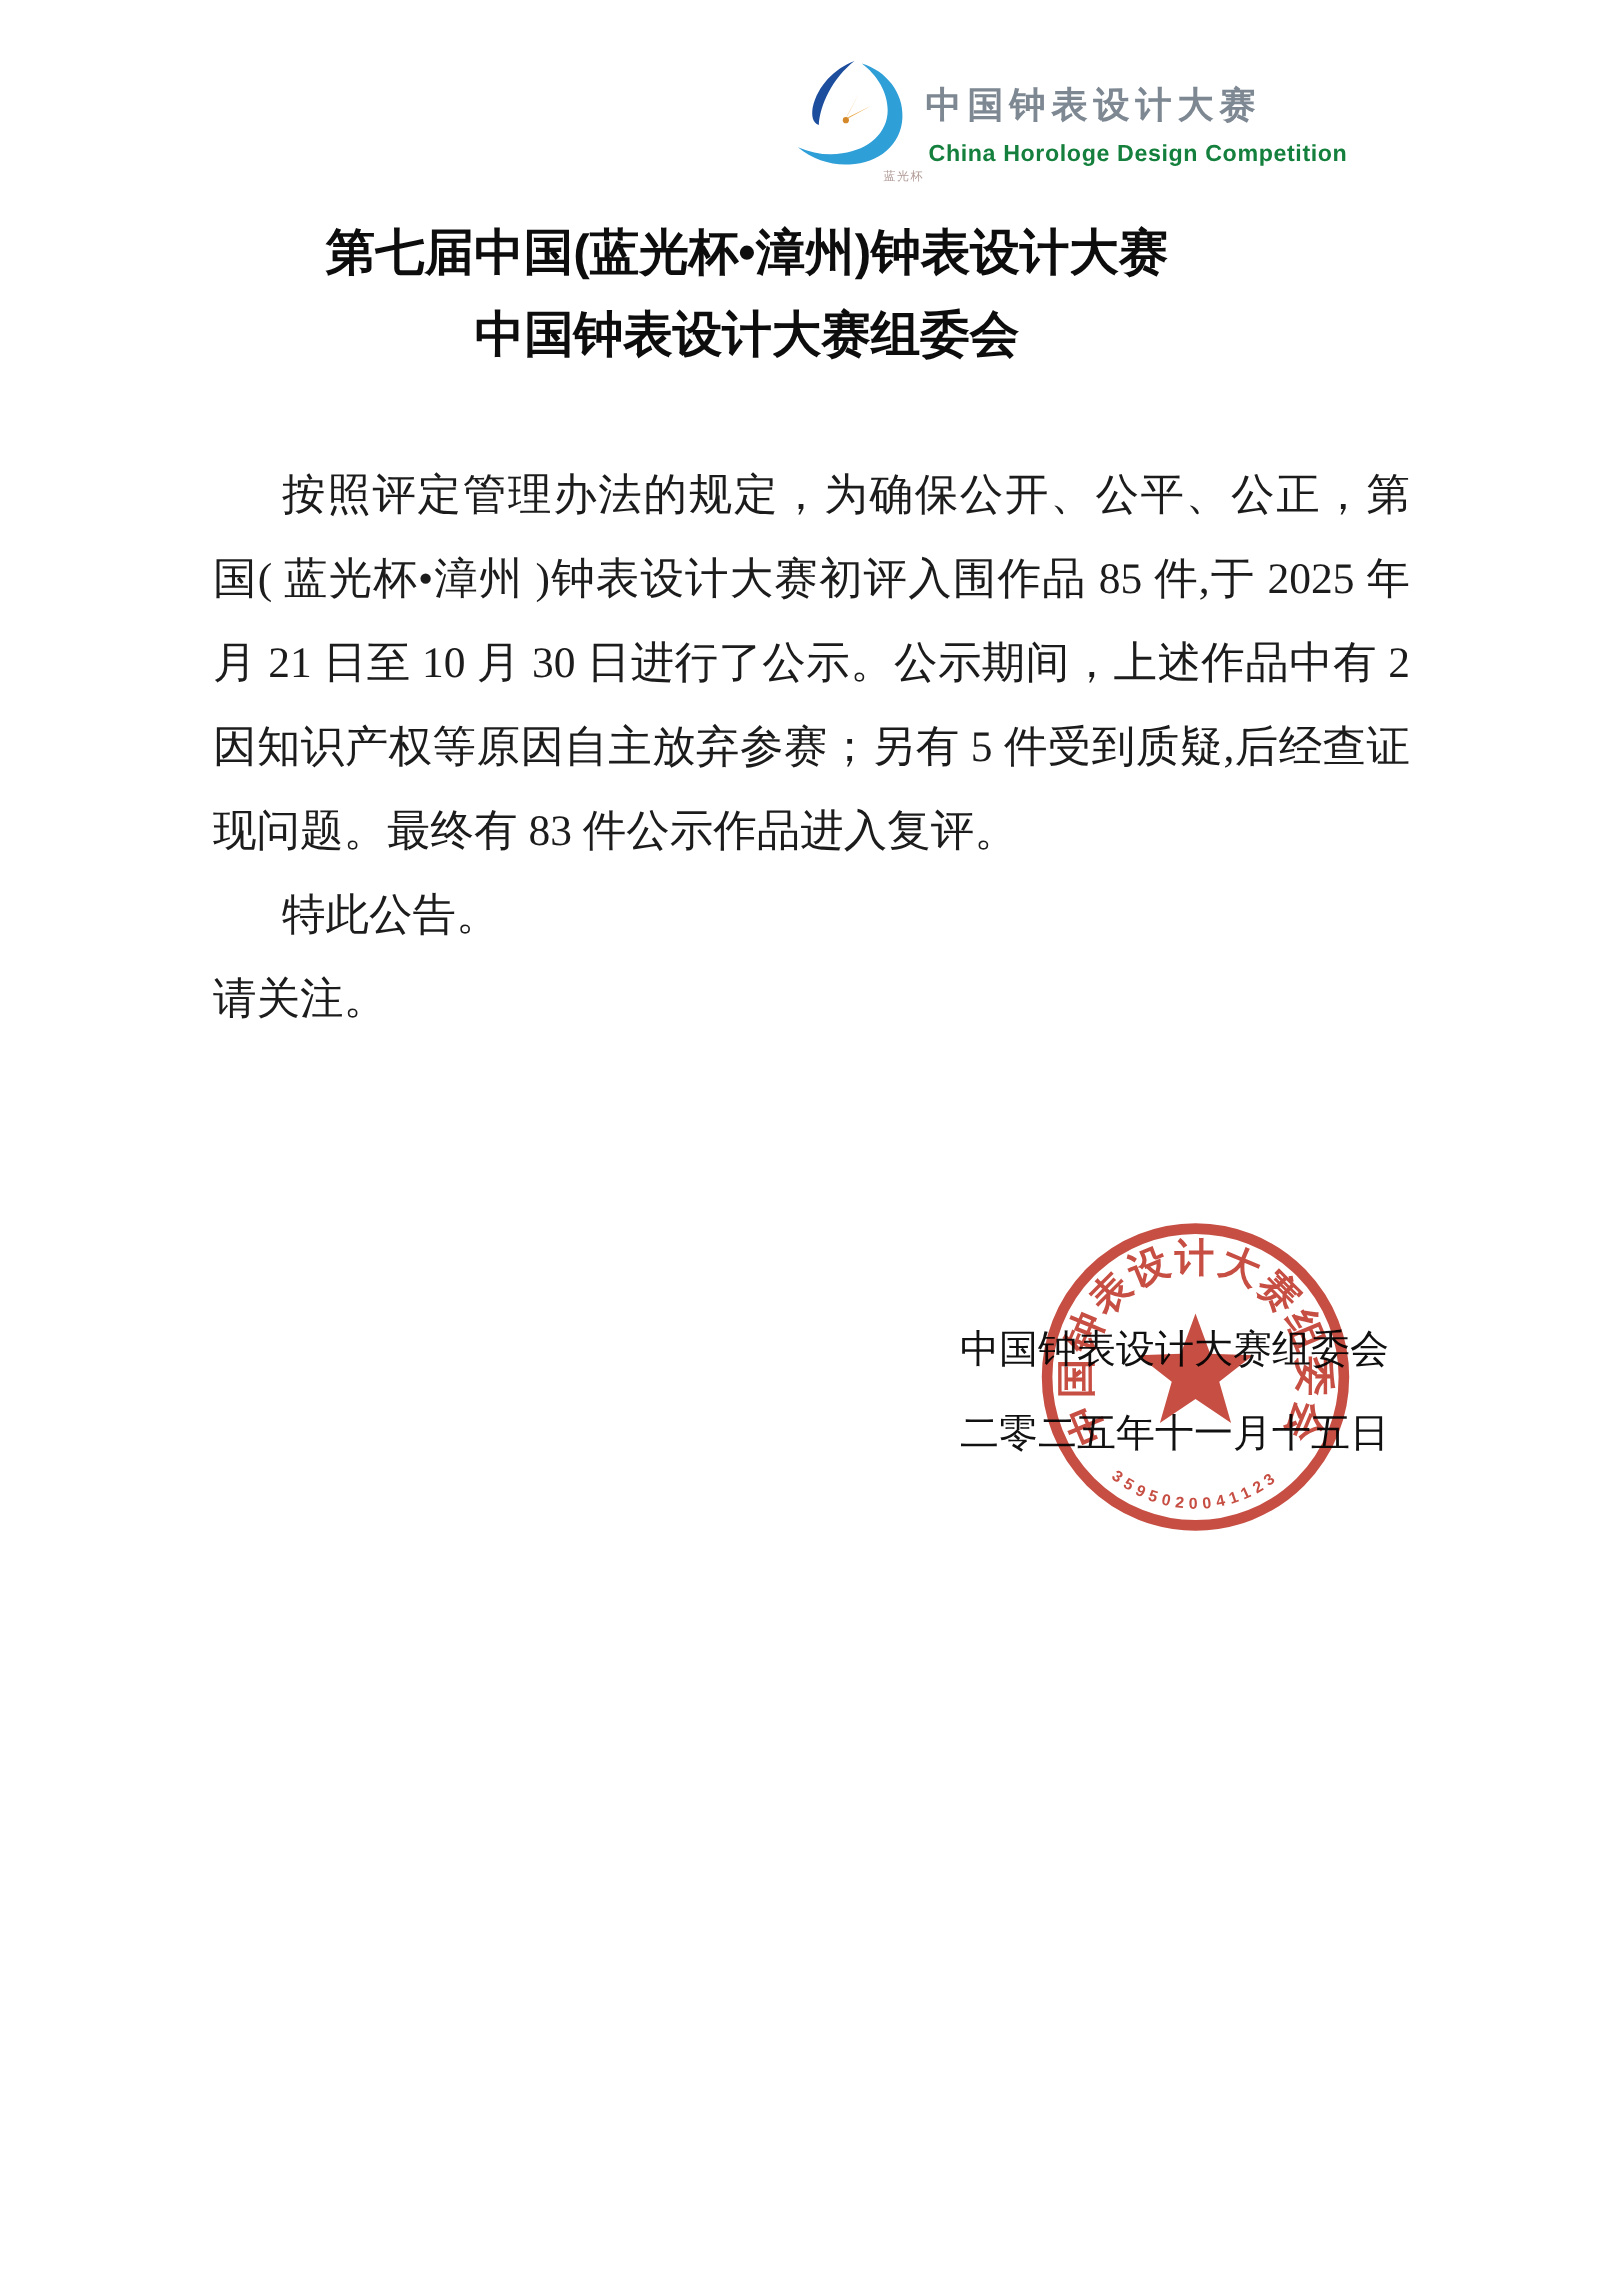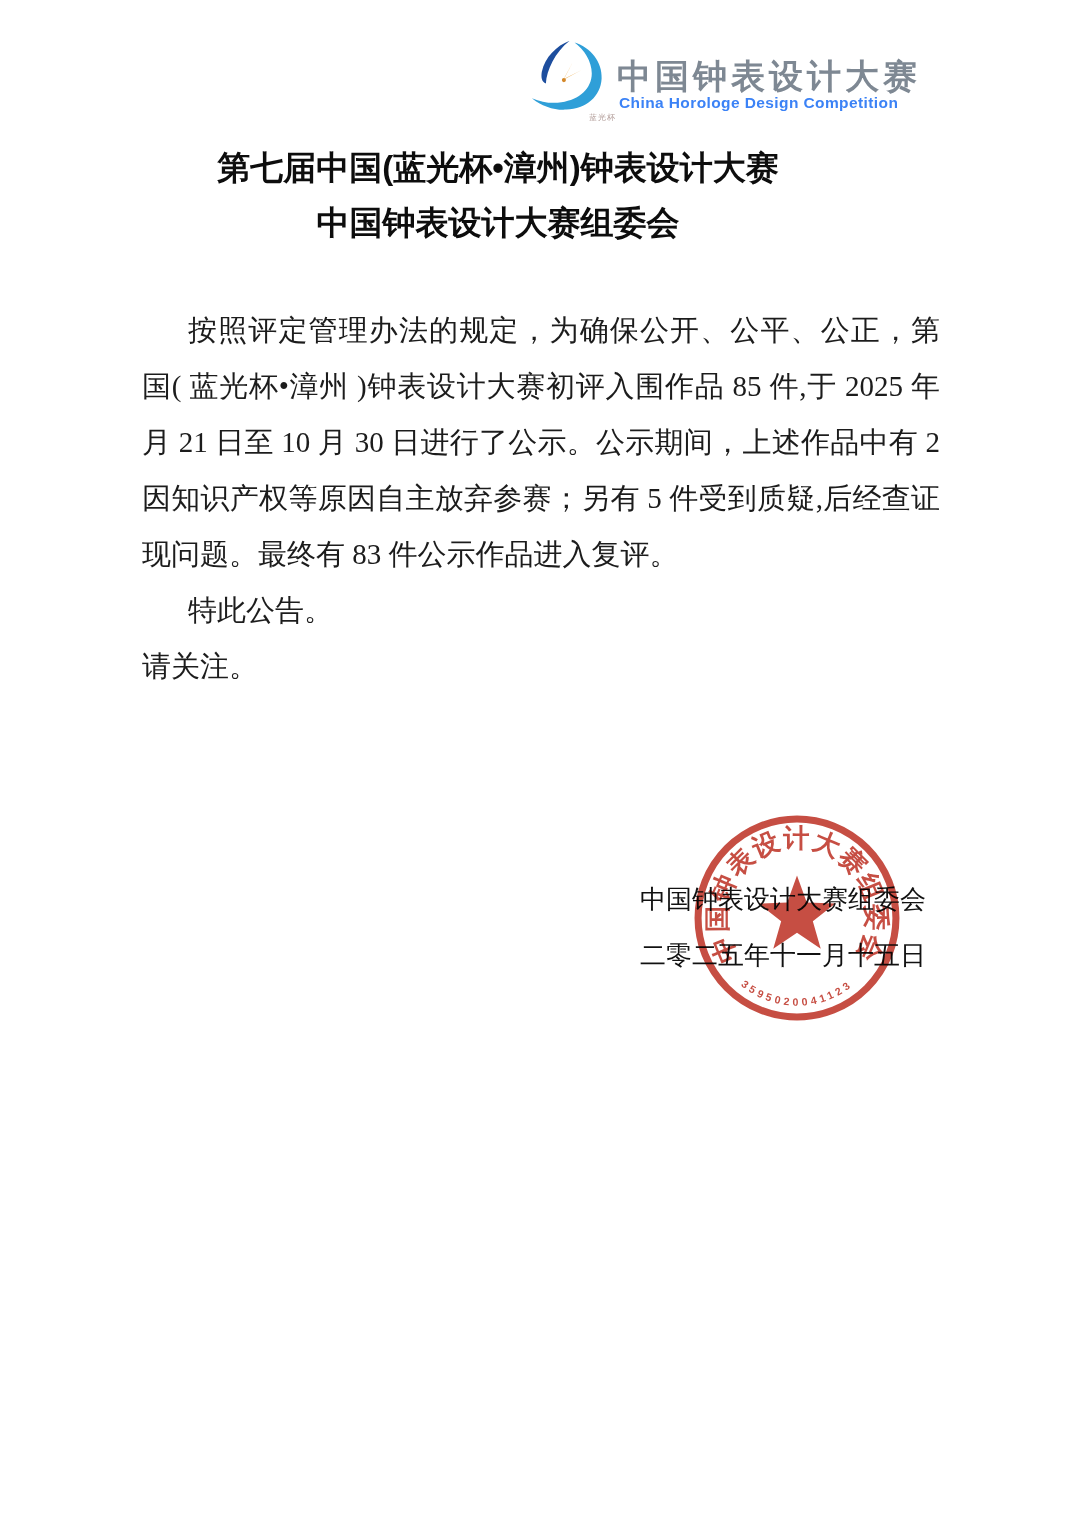--- a/index.html
+++ b/index.html
@@ -13,26 +13,26 @@
     color:#1c1c1c;
   }
   
   .logo{position:absolute;left:505px;top:30px;width:420px;height:100px;}
   .logo-swirl{position:absolute;left:22px;top:8px;width:82px;height:76px;}
   .logo-caption{position:absolute;left:84px;top:82px;font-size:8px;color:#b09a96;
     font-family:"Liberation Sans","DejaVu Sans",sans-serif;letter-spacing:1px;}
   .logo-cn{
     position:absolute;left:112px;top:24px;
     font-family:"Liberation Sans","DejaVu Sans",sans-serif;
-    font-size:34px;font-weight:600;letter-spacing:4px;color:#7e8893;white-space:nowrap;
+    font-size:24px;font-weight:600;letter-spacing:4px;color:#7e8893;white-space:nowrap;
   }
   .logo-en{
     position:absolute;left:114px;top:64px;
     font-family:"Liberation Sans","DejaVu Sans",sans-serif;
-    font-size:15.5px;font-weight:700;letter-spacing:0.4px;color:#3b82f6;white-space:nowrap;
+    font-size:15.5px;font-weight:700;letter-spacing:0.4px;color:#15803d;white-space:nowrap;
   }
   
   .title{
     position:absolute;left:0;top:140px;width:996px;text-align:center;
     font-family:"Liberation Sans","DejaVu Sans",sans-serif;
     font-weight:700;color:#0d0d0d;font-size:33px;line-height:55px;
   }
   
   .body-text{position:absolute;left:142px;top:302px;width:798px;}
   .body-line{

